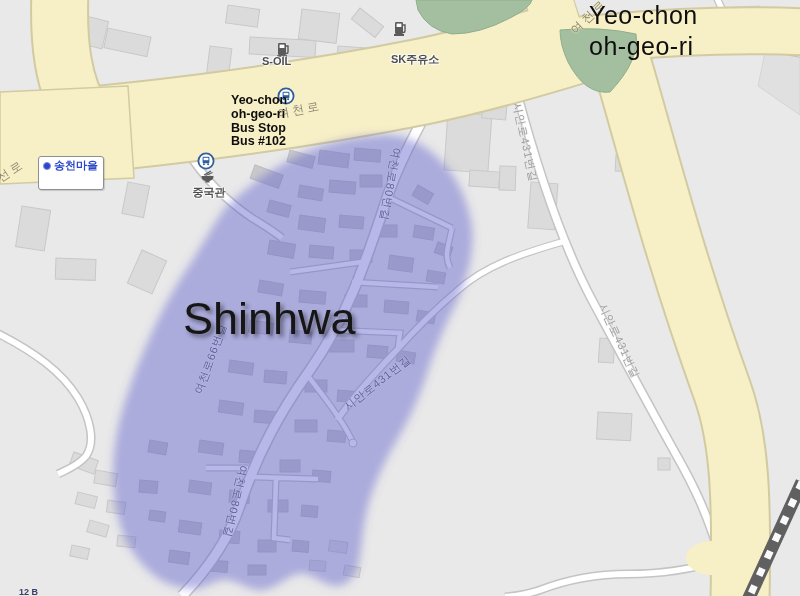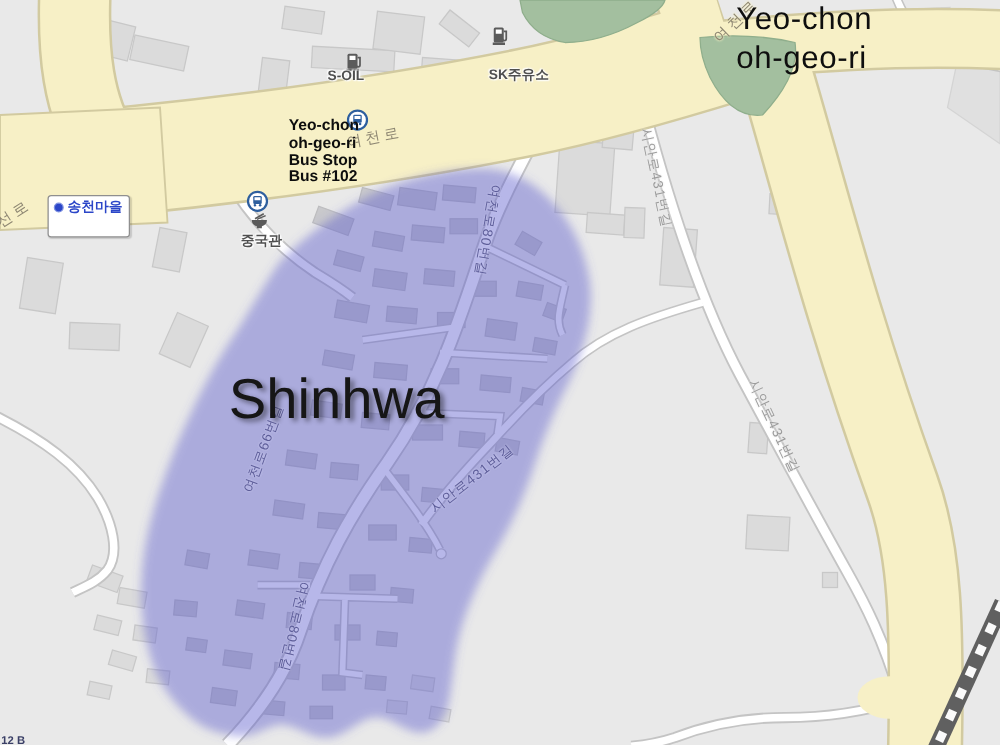--- a/index.html
+++ b/index.html
@@ -24,21 +24,21 @@
   .note{font-size:12.5px;line-height:13.8px;font-weight:bold;color:#0d0d0d;}
   .bigtitle{font-size:25px;line-height:31px;color:#0e0e0e;letter-spacing:.5px;}
   .village{font-size:45px;line-height:58px;color:#161616;
            text-shadow:3px 3px 4px rgba(0,0,0,.45);text-align:center;}
   .box{position:absolute;background:#fff;border:1px solid #8f8f8f;border-radius:3px;
        padding:1px 5px 16px 4px;font-size:11px;font-weight:bold;color:#2b46c8;
        display:flex;align-items:center;gap:3px;box-shadow:1px 1px 1px rgba(0,0,0,.15);}
   .box .dot{width:8px;height:8px;border-radius:50%;background:#2b46c8;
             border:1.5px solid #7c8fe0;box-sizing:border-box;flex:0 0 auto;}
   .icon{position:absolute;}
-  .tiny{font-size:9px;font-weight:bold;color:#3a3f66;}
+  .tiny{font-size:9px;font-weight:bold;color:#3a3f66;padding-left:18px;}
 </style>
 </head>
 <body>
 
 <div id="stage">
 
 <svg width="800" height="596" viewBox="0 0 800 596">
   <defs>
     <filter id="soft" x="-15%" y="-15%" width="130%" height="130%">
       <feGaussianBlur stdDeviation="4"></feGaussianBlur>

